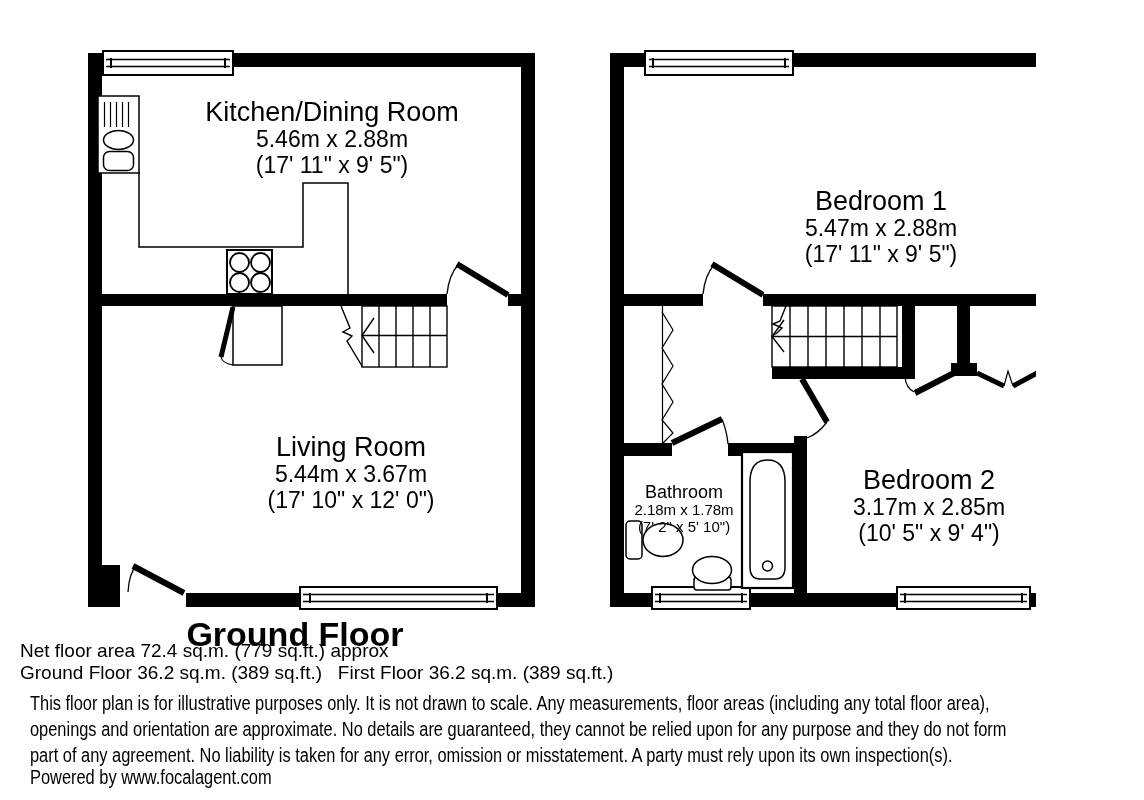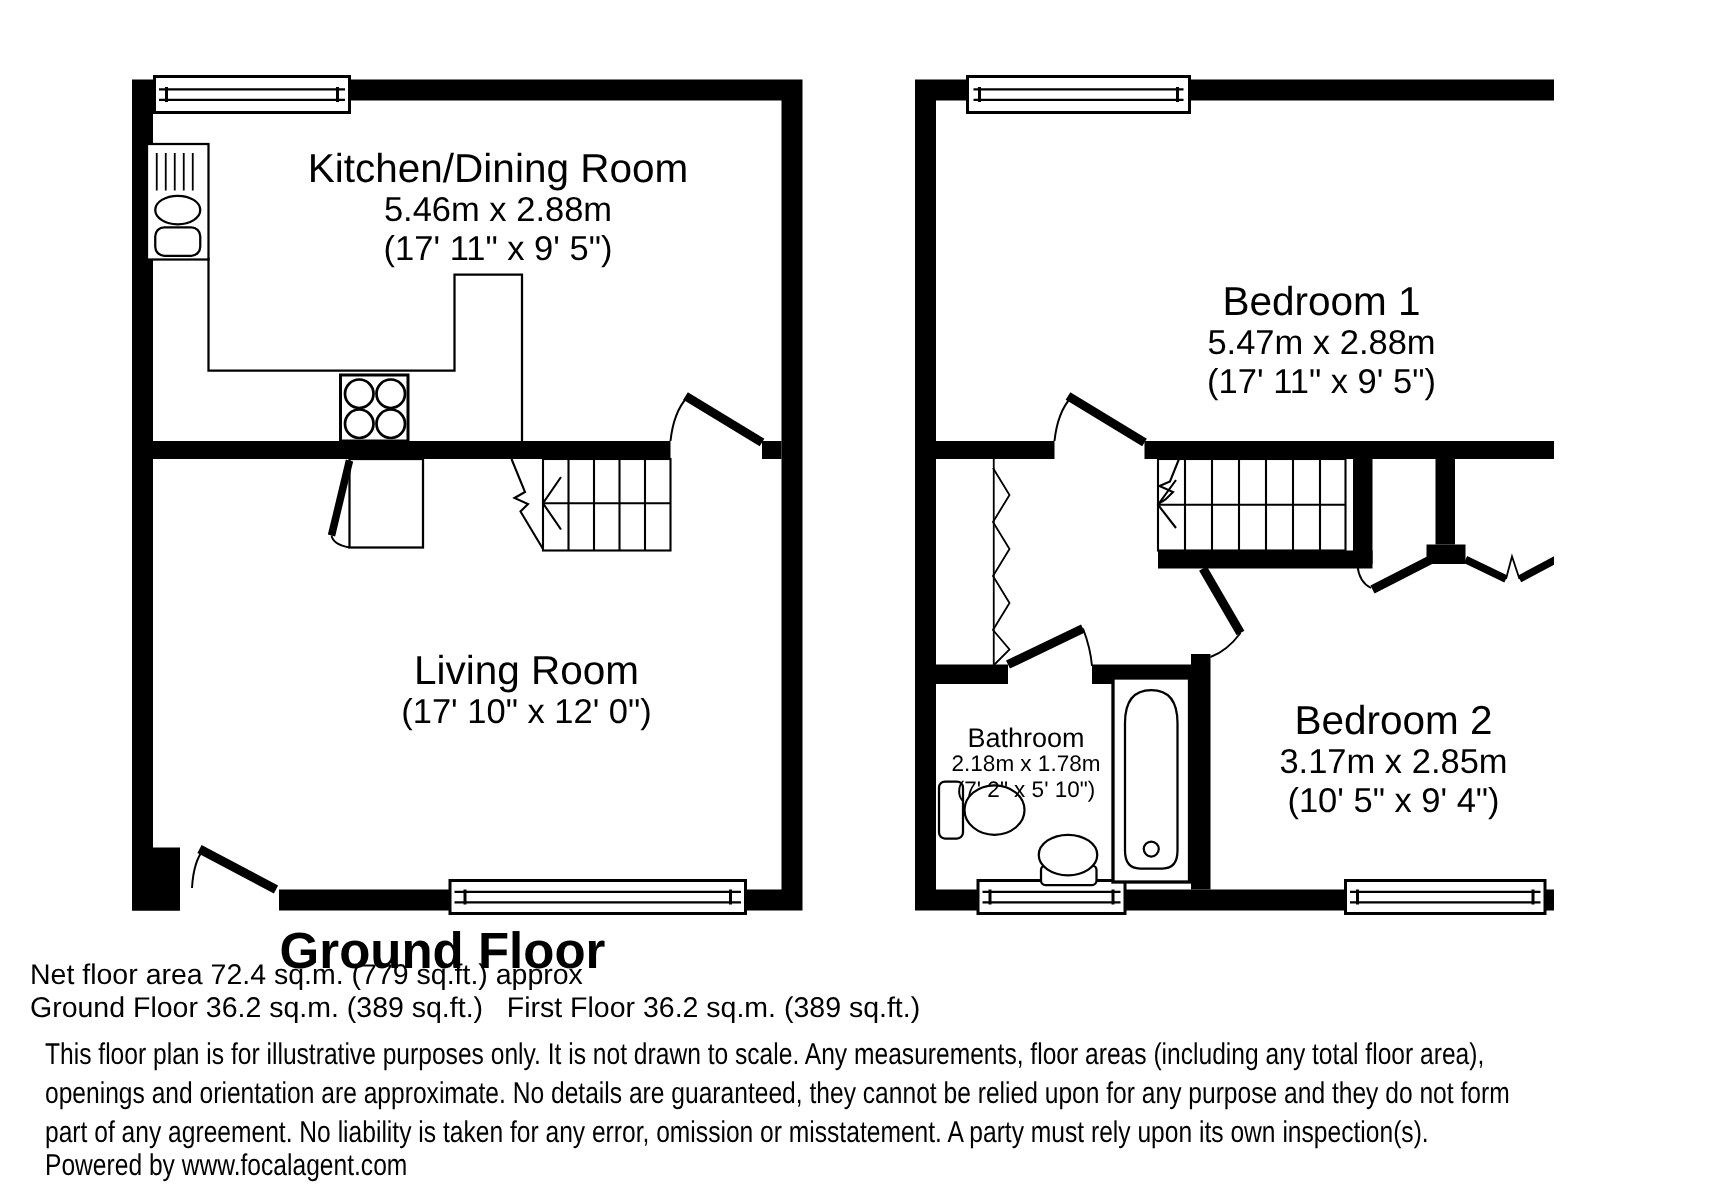--- a/index.html
+++ b/index.html
@@ -200,20 +200,21 @@
   </svg>
 
   <div class="room-label" style="left:332px;top:97px;">
     <span class="room-name">Kitchen/Dining Room</span>
     <span class="room-dim">5.46m x 2.88m</span>
     <span class="room-dim">(17' 11" x 9' 5")</span>
   </div>
 
   <div class="room-label" style="left:309px;top:432px;margin-left:42px;">
     <span class="room-name">Living Room</span>
+    <span class="room-dim">5.44m x 3.67m</span>
     <span class="room-dim">(17' 10" x 12' 0")</span>
   </div>
 
   <div class="room-label" style="left:881px;top:170px;margin-top:16px;">
     <span class="room-name">Bedroom 1</span>
     <span class="room-dim">5.47m x 2.88m</span>
     <span class="room-dim">(17' 11" x 9' 5")</span>
   </div>
 
   <div class="room-label small" style="left:684px;top:482px;">

